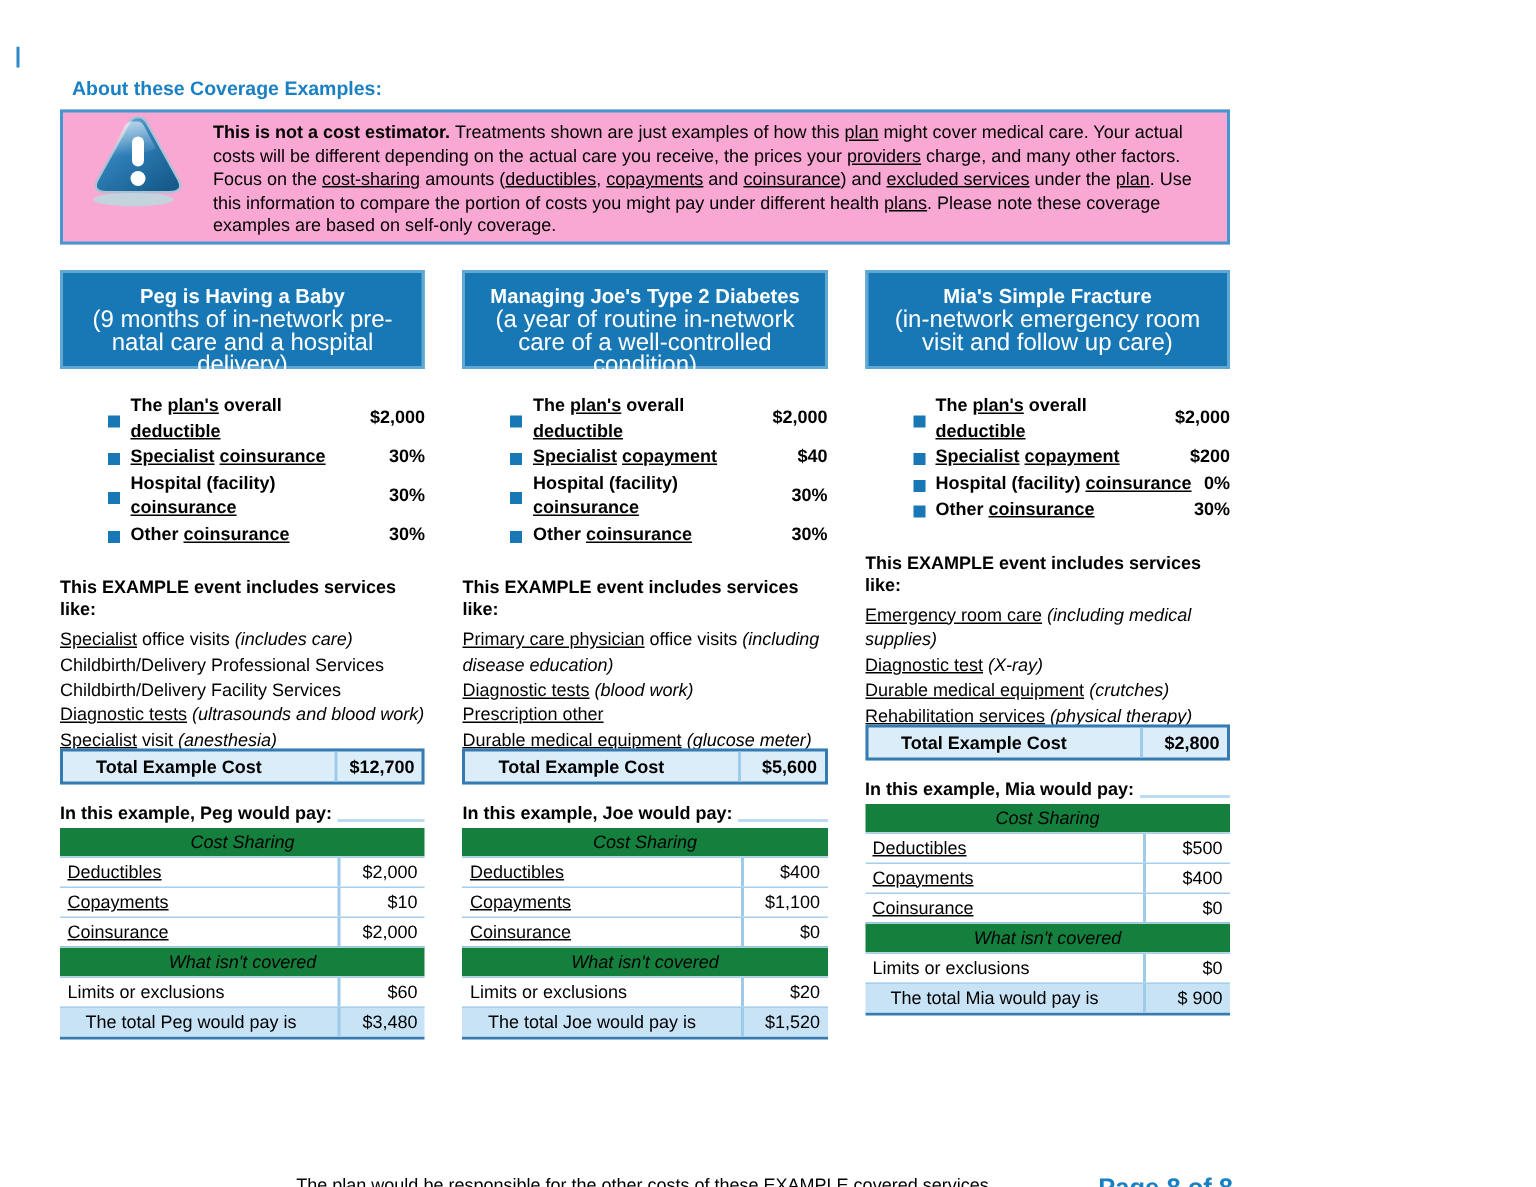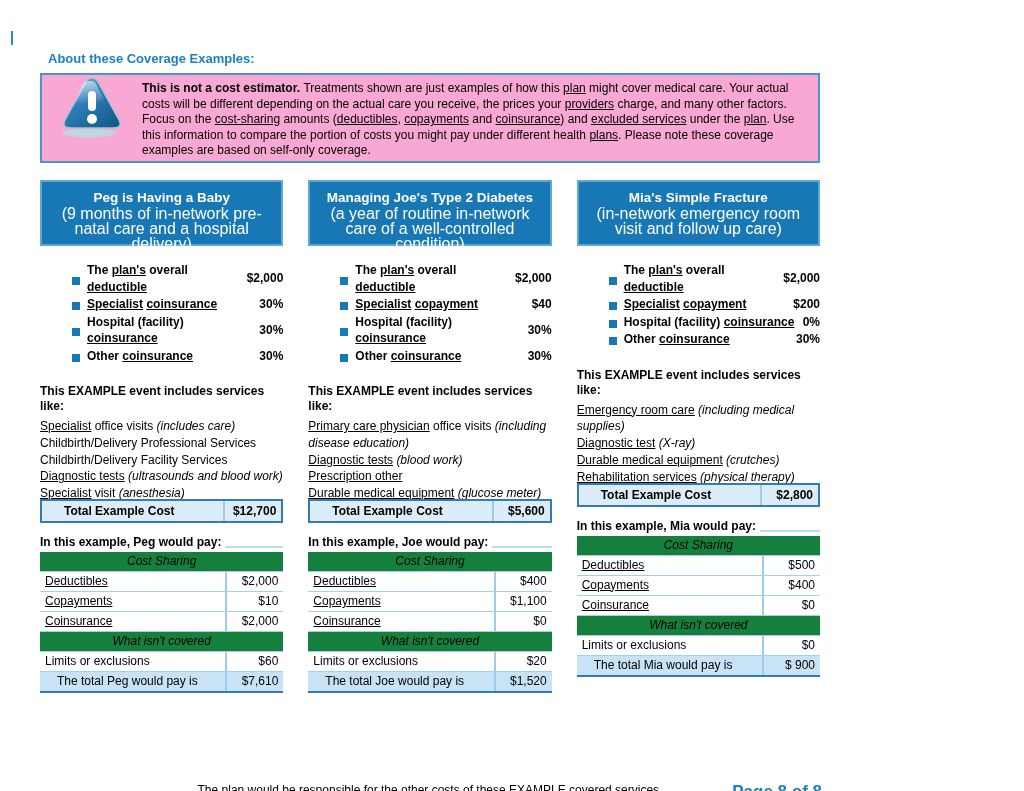--- a/index.html
+++ b/index.html
@@ -163,21 +163,21 @@
         <span class="lbl"><span class="u">Coinsurance</span></span>
         <span class="val">$2,000</span>
       </div>
       <div class="band" style="border-top:1px solid #a5cfeb;">What isn't covered</div>
       <div class="prow">
         <span class="lbl"><span>Limits or exclusions</span></span>
         <span class="val">$60</span>
       </div>
       <div class="prow total-pay">
         <span class="lbl">The total Peg would pay is</span>
-        <span class="val">$7,610</span>
+        <span class="val">$3,480</span>
       </div>
     </div>
   </div>
 
   <div class="col">
     <div class="col-header">
       <div class="col-title">Managing Joe's Type 2 Diabetes</div>
       <div class="col-subtitle">(a year of routine in-network care of a well-controlled condition)</div>
     </div>
 

